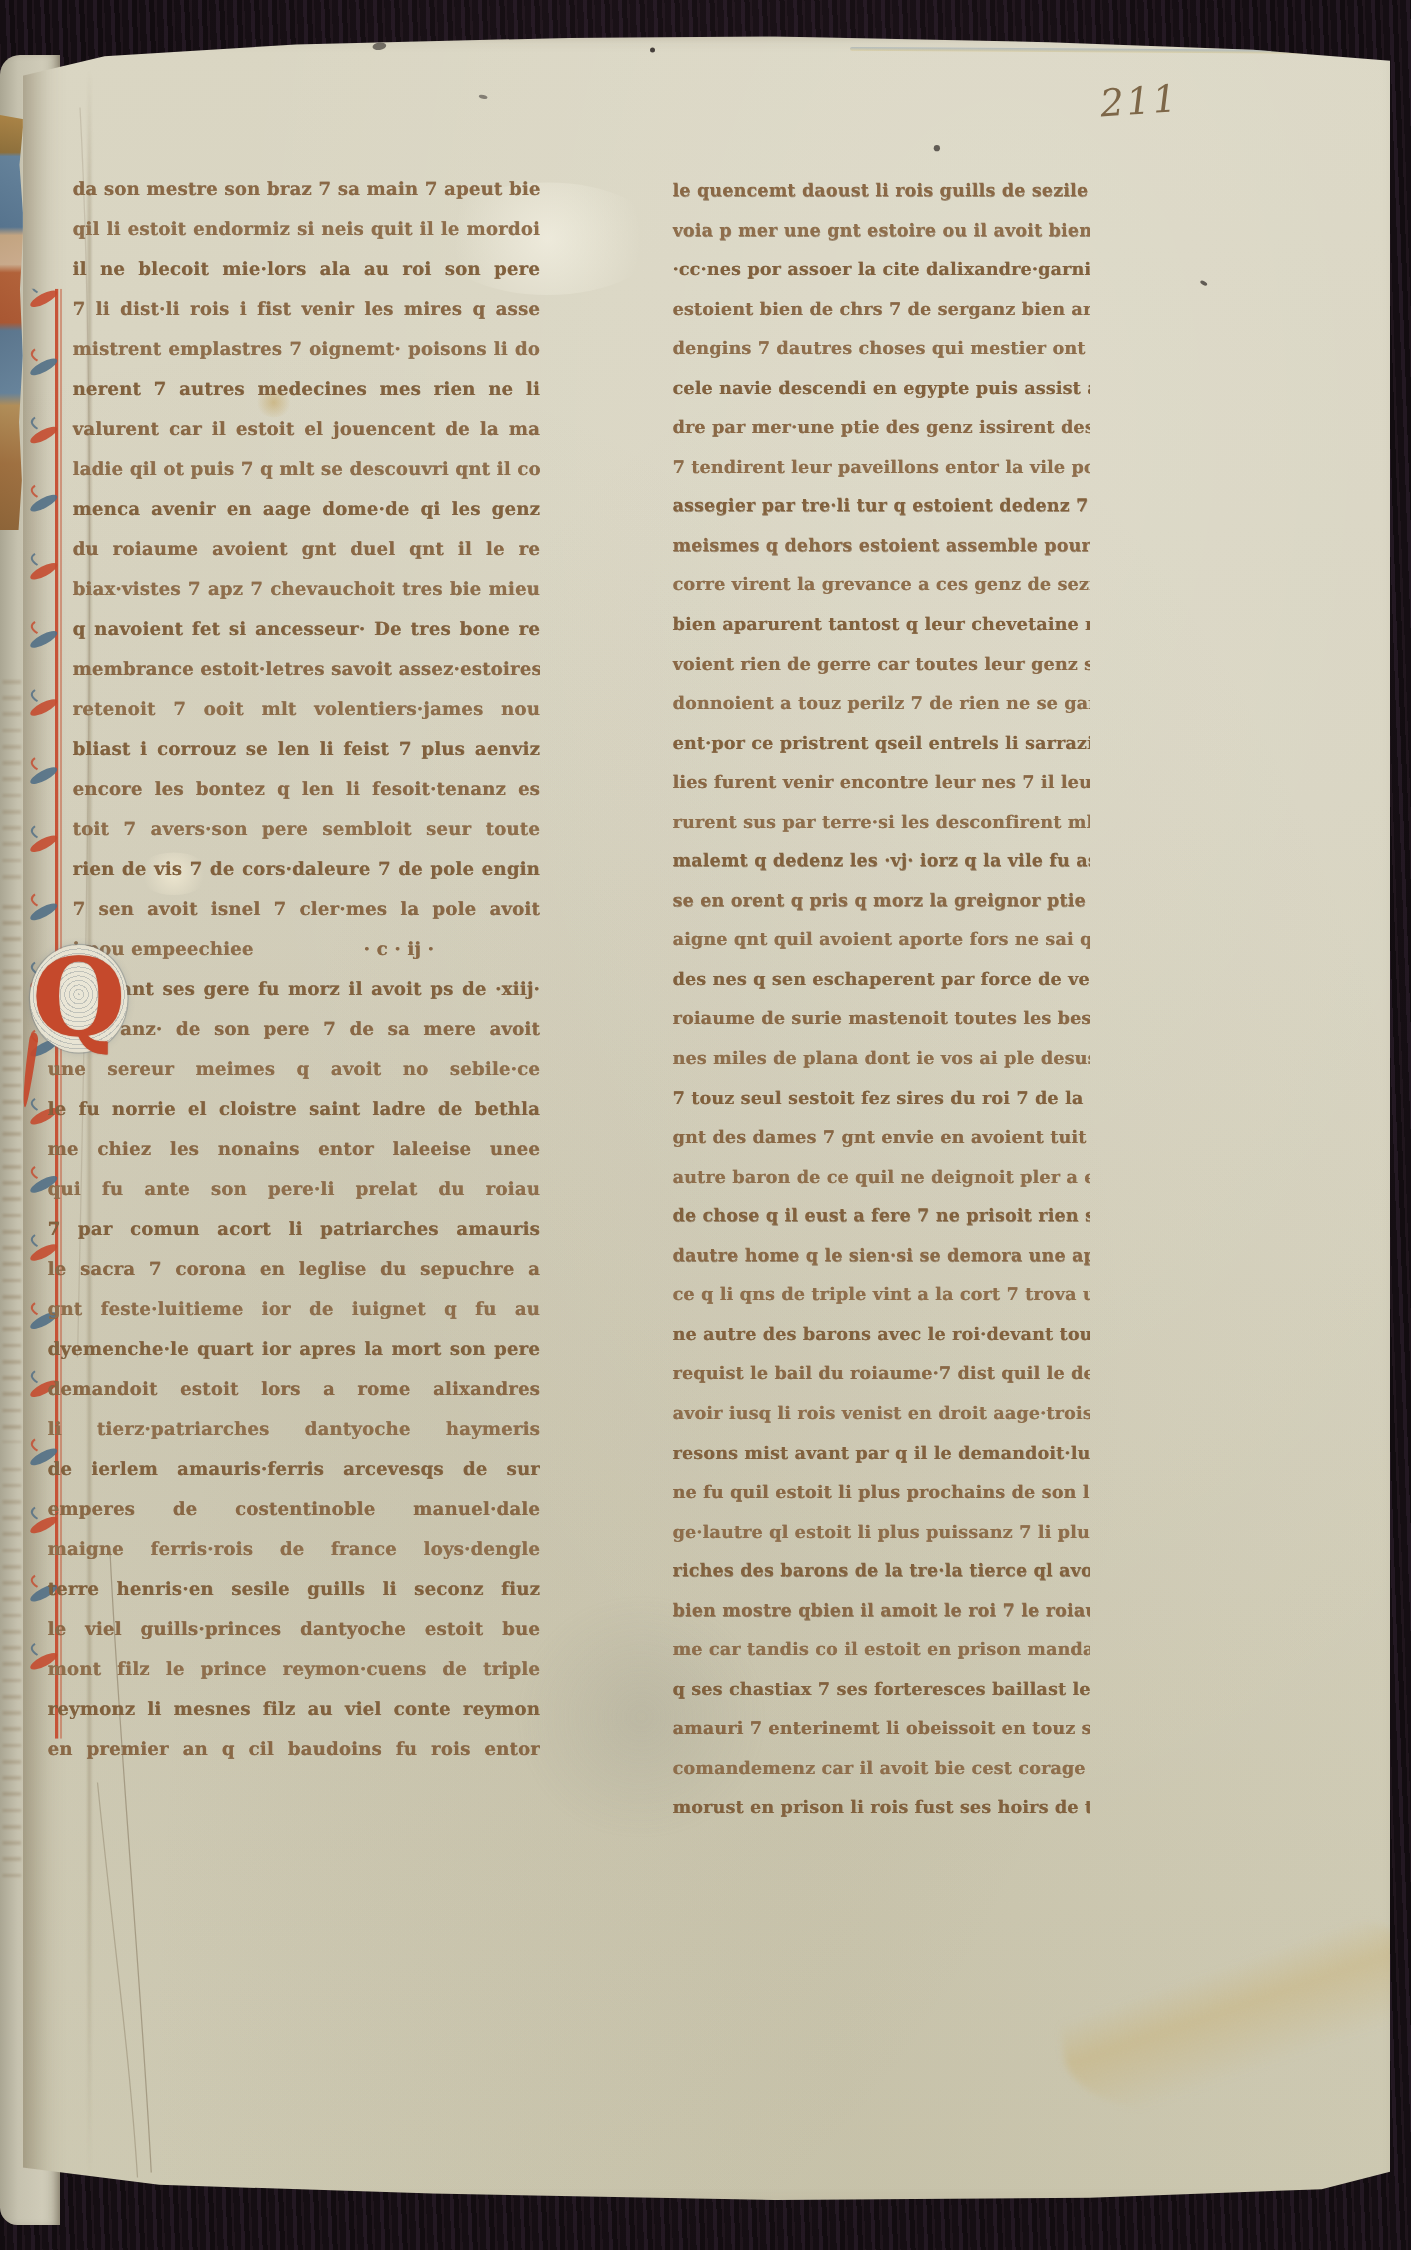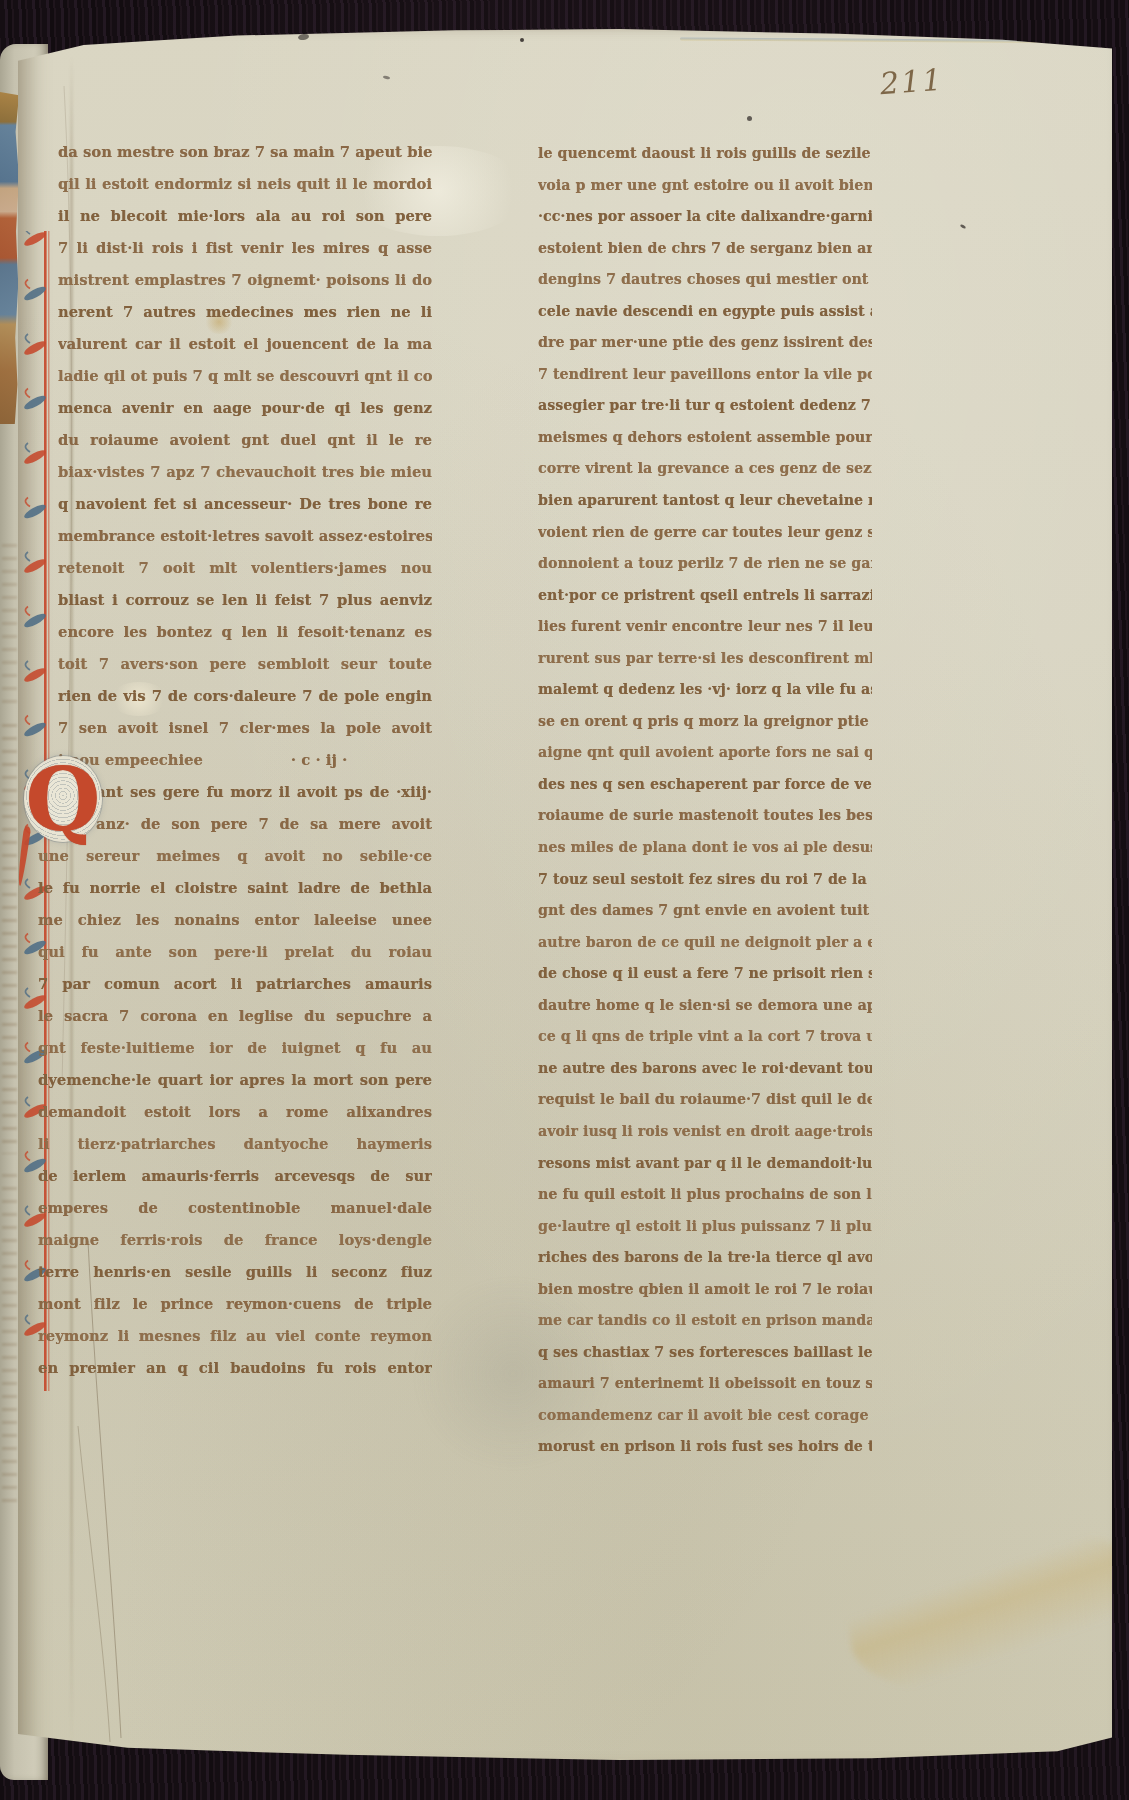--- a/index.html
+++ b/index.html
@@ -210,21 +210,21 @@
 
     <div class="col col1" id="col-left">
         <div class="tline b1">da son mestre son braz 7 sa main 7 apeut bie</div>
         <div class="tline b1">qil li estoit endormiz si neis quit il le mordoi</div>
         <div class="tline b1">il ne blecoit mie·lors ala au roi son pere</div>
         <div class="tline b1">7 li dist·li rois i fist venir les mires q asse</div>
         <div class="tline b1">mistrent emplastres 7 oignemt· poisons li do</div>
         <div class="tline b1">nerent 7 autres medecines mes rien ne li</div>
         <div class="tline b1">valurent car il estoit el jouencent de la ma</div>
         <div class="tline b1">ladie qil ot puis 7 q mlt se descouvri qnt il co</div>
-        <div class="tline b1">menca avenir en aage pour·de qi les genz</div>
+        <div class="tline b1">menca avenir en aage dome·de qi les genz</div>
         <div class="tline b1">du roiaume avoient gnt duel qnt il le re</div>
         <div class="tline b1">biax·vistes 7 apz 7 chevauchoit tres bie mieu</div>
         <div class="tline b1">q navoient fet si ancesseur· De tres bone re</div>
         <div class="tline b1">membrance estoit·letres savoit assez·estoires</div>
         <div class="tline b1">retenoit 7 ooit mlt volentiers·james nou</div>
         <div class="tline b1">bliast i corrouz se len li feist 7 plus aenviz</div>
         <div class="tline b1">encore les bontez q len li fesoit·tenanz es</div>
         <div class="tline b1">toit 7 avers·son pere sembloit seur toute</div>
         <div class="tline b1">rien de vis 7 de cors·daleure 7 de pole engin</div>
         <div class="tline b1">7 sen avoit isnel 7 cler·mes la pole avoit</div>
@@ -238,20 +238,21 @@
         <div class="tline">7 par comun acort li patriarches amauris</div>
         <div class="tline">le sacra 7 corona en leglise du sepuchre a</div>
         <div class="tline">gnt feste·luitieme ior de iuignet q fu au</div>
         <div class="tline">dyemenche·le quart ior apres la mort son pere</div>
         <div class="tline">demandoit estoit lors a rome alixandres</div>
         <div class="tline">li tierz·patriarches dantyoche haymeris</div>
         <div class="tline">de ierlem amauris·ferris arcevesqs de sur</div>
         <div class="tline">emperes de costentinoble manuel·dale</div>
         <div class="tline">maigne ferris·rois de france loys·dengle</div>
         <div class="tline">terre henris·en sesile guills li seconz fiuz</div>
+        <div class="tline">le viel guills·princes dantyoche estoit bue</div>
         <div class="tline">mont filz le prince reymon·cuens de triple</div>
         <div class="tline">reymonz li mesnes filz au viel conte reymon</div>
         <div class="tline">en premier an q cil baudoins fu rois entor</div>
       </div>
     <div class="col col2" id="col-right">
         <div class="tline">le quencemt daoust li rois guills de sezile en</div>
         <div class="tline">voia p mer une gnt estoire ou il avoit bien</div>
         <div class="tline">·cc·nes por assoer la cite dalixandre·garnies</div>
         <div class="tline">estoient bien de chrs 7 de serganz bien armez</div>
         <div class="tline">dengins 7 dautres choses qui mestier ont a gere</div>

